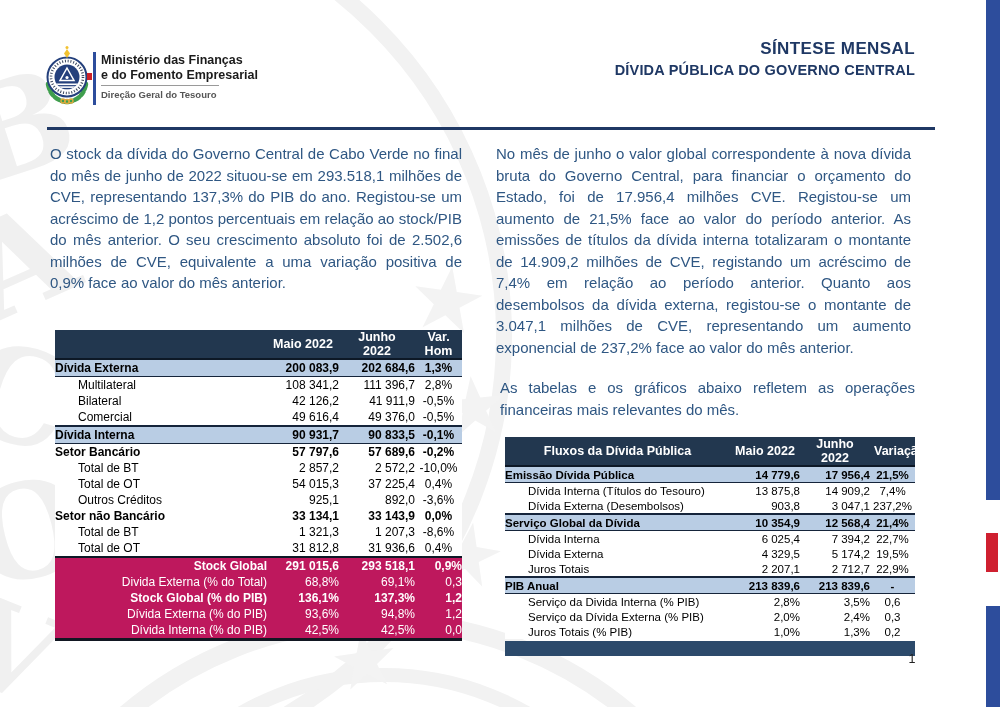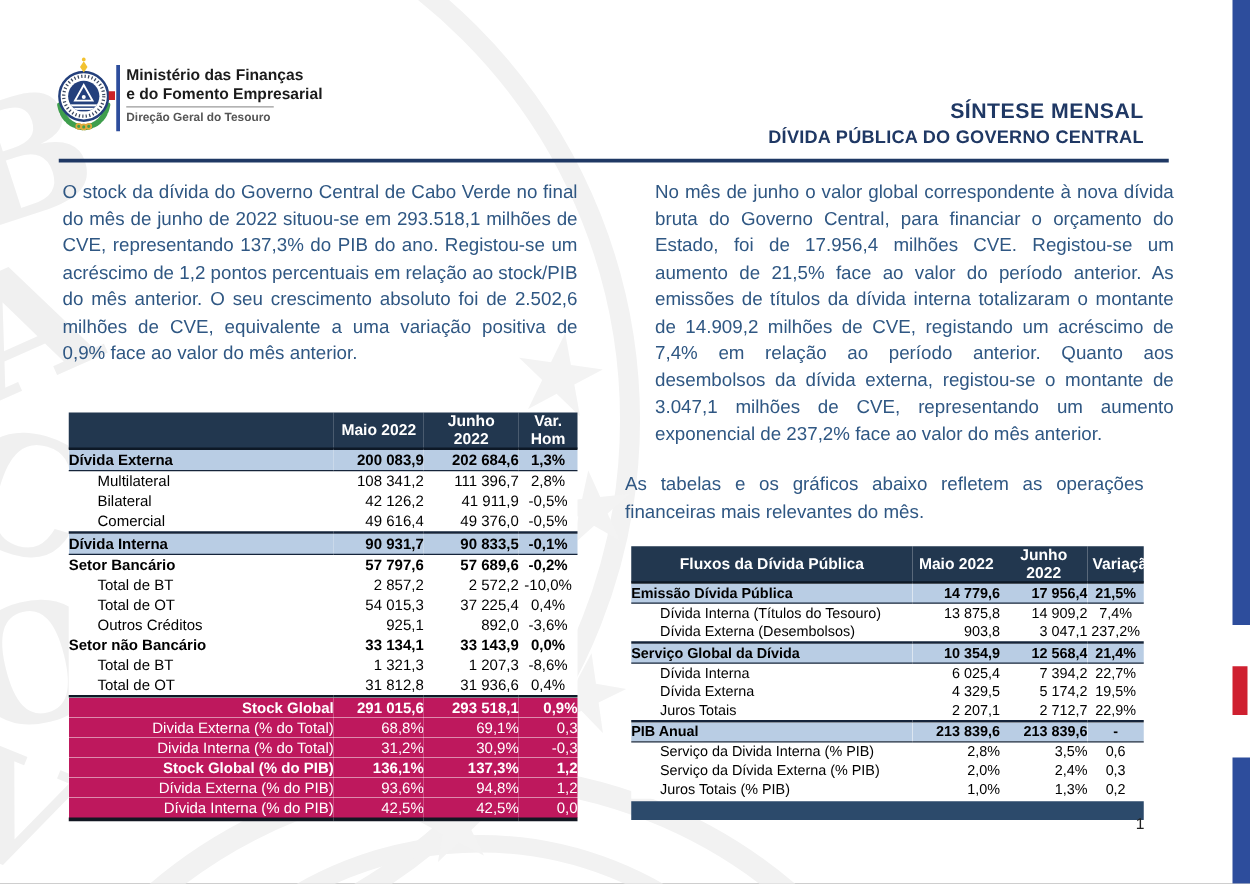--- a/index.html
+++ b/index.html
@@ -15,27 +15,27 @@
   .wm-star { color:#f3f3f3; }
   
   .brand-emblem { position:absolute; left:42px; top:44px; z-index:2; }
   .brand-vline { position:absolute; left:93px; top:52px; width:3px; height:53px; background:#2d4d9c; z-index:2; }
   .brand-reddash { position:absolute; left:87px; top:73px; width:5px; height:7px; background:#cc2127; z-index:2; }
   .brand-line1 { position:absolute; left:101px; top:53px; font-size:12.5px; font-weight:bold; color:#1b1b1b; z-index:2; }
   .brand-line2 { position:absolute; left:101px; top:68px; font-size:12.5px; font-weight:bold; color:#1b1b1b; z-index:2; }
   .brand-rule  { position:absolute; left:101px; top:85px; width:118px; height:1px; background:#9a9a9a; z-index:2; }
   .brand-line3 { position:absolute; left:101px; top:89px; font-size:9.5px; font-weight:bold; color:#555; z-index:2; }
   .masthead { position:absolute; right:85px; top:38px; text-align:right; color:#1f3864; z-index:2; }
-  .masthead .t1 { font-size:17px; font-weight:bold; letter-spacing:.4px; line-height:22px;margin-top:40px; }
+  .masthead .t1 { font-size:17px; font-weight:bold; letter-spacing:.4px; line-height:22px; }
   .masthead .t2, .masthead .t3 { font-size:14.5px; font-weight:bold; letter-spacing:.2px; line-height:20px; }
   .divider { position:absolute; left:47px; top:127px; width:888px; height:2.5px; background:#1f3864; z-index:2; }
   
   .para { position:absolute; text-align:justify; font-size:15px; line-height:21.5px; color:#2f5783; z-index:1; }
   #para-left  { left:50px;  top:143px; width:412px; }
-  #para-right { left:524px; top:143px; width:415px; }
+  #para-right { left:496px; top:143px; width:415px; }
   #para-right2{ left:500px; top:377px; width:415px; }
   
   .twrap { position:absolute; z-index:1; }
   #stock-wrap { left:55px;  top:330px; width:407px; }
   #flows-wrap { left:505px; top:437px; width:410px; }
   table.dtable { border-collapse:collapse; table-layout:fixed; width:100%; background:#fff; font-size:12px; color:#000; }
   table.dtable th {
     background:#22374f; color:#fff; font-weight:bold; font-size:12.5px;
     height:22px; padding:0 4px; text-align:center; border-bottom:2px solid #0d1826;
   }
@@ -213,26 +213,20 @@
             <td class="c1">291 015,6</td>
             <td class="c2">293 518,1</td>
             <td class="c3">0,9%</td>
           </tr>
           <tr class="navy-sub">
             <td class="c0">Divida Externa (% do Total)</td>
             <td class="c1">68,8%</td>
             <td class="c2">69,1%</td>
             <td class="c3">0,3</td>
           </tr>
-          <tr class="navy-sub">
-            <td class="c0">Divida Interna (% do Total)</td>
-            <td class="c1">31,2%</td>
-            <td class="c2">30,9%</td>
-            <td class="c3">-0,3</td>
-          </tr>
           <tr class="navy-bold">
             <td class="c0">Stock Global (% do PIB)</td>
             <td class="c1">136,1%</td>
             <td class="c2">137,3%</td>
             <td class="c3">1,2</td>
           </tr>
           <tr class="navy-sub">
             <td class="c0">Dívida Externa (% do PIB)</td>
             <td class="c1">93,6%</td>
             <td class="c2">94,8%</td>

